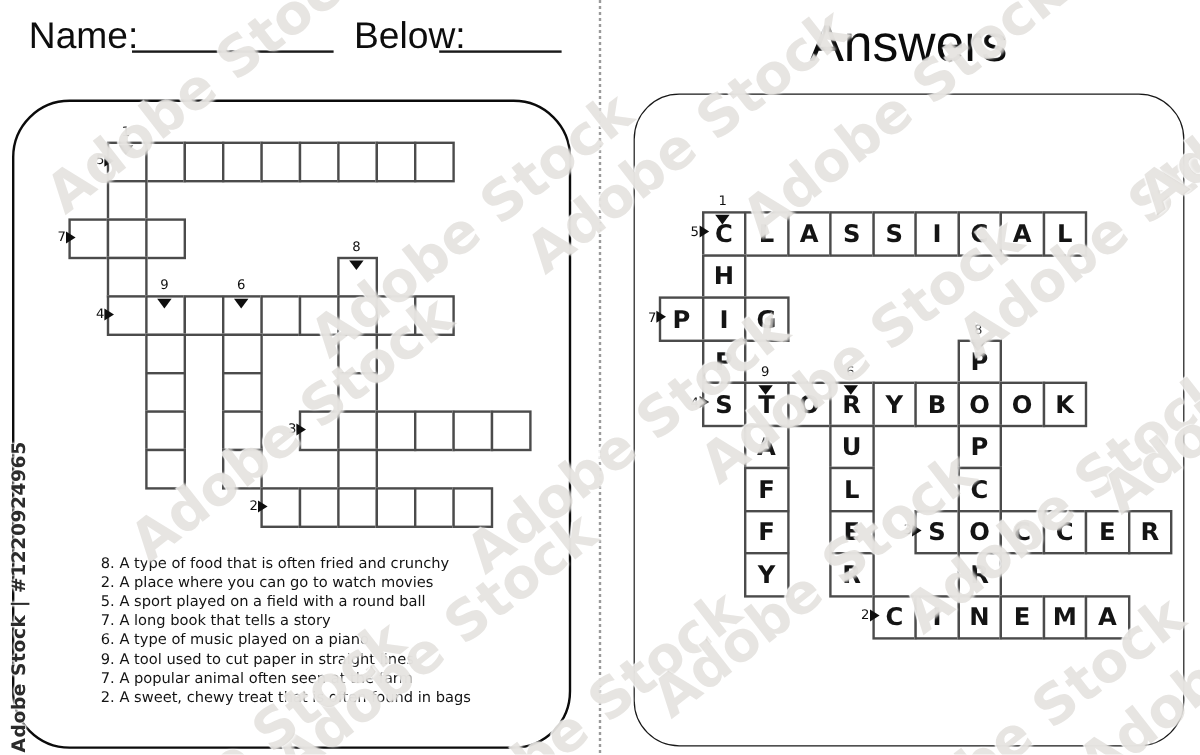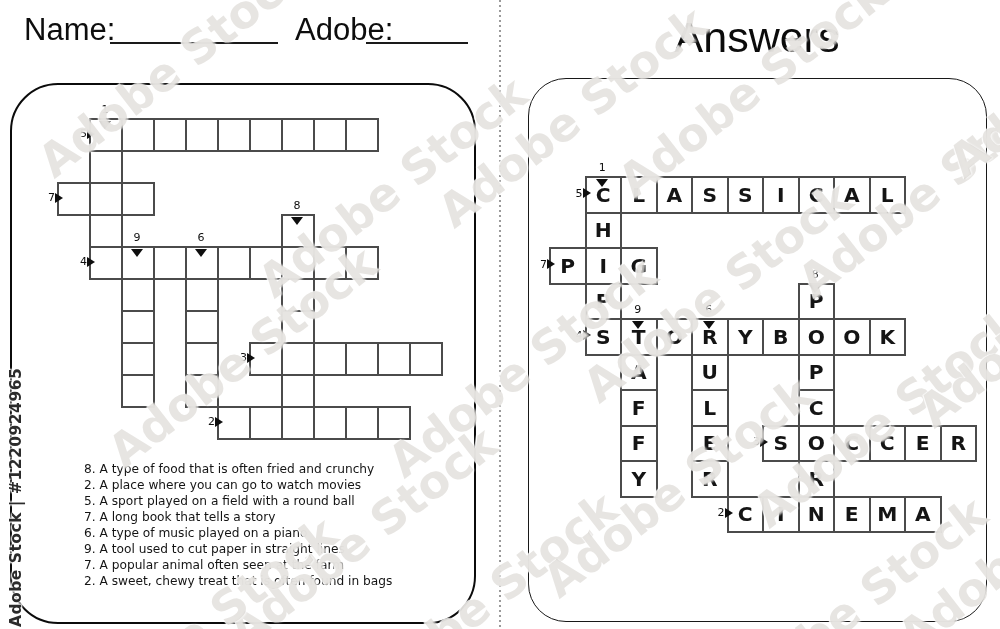--- a/index.html
+++ b/index.html
@@ -52,21 +52,21 @@
        font-size:15.5px;font-weight:600;letter-spacing:.5px;color:#2b2b2b;white-space:nowrap;z-index:9;
        text-shadow:0 0 2px #fff,0 0 3px #fff,1px 1px 2px #fff,-1px -1px 2px #fff;}
 </style>
 </head>
 <body>
 
 <div class="page">
 
   <div class="name-label serif">Name:</div>
   <div class="uline u1"></div>
-  <div class="date-label serif">Adobe:</div>
+  <div class="date-label serif">Below:</div>
   <div class="uline u2"></div>
 
   <div class="answers-title serif">Answers</div>
 
   <div class="panel panel-left"></div>
   <div class="panel panel-right"></div>
 
   <div class="divider"></div>
 
   <div id="grid-left" class="grid">

